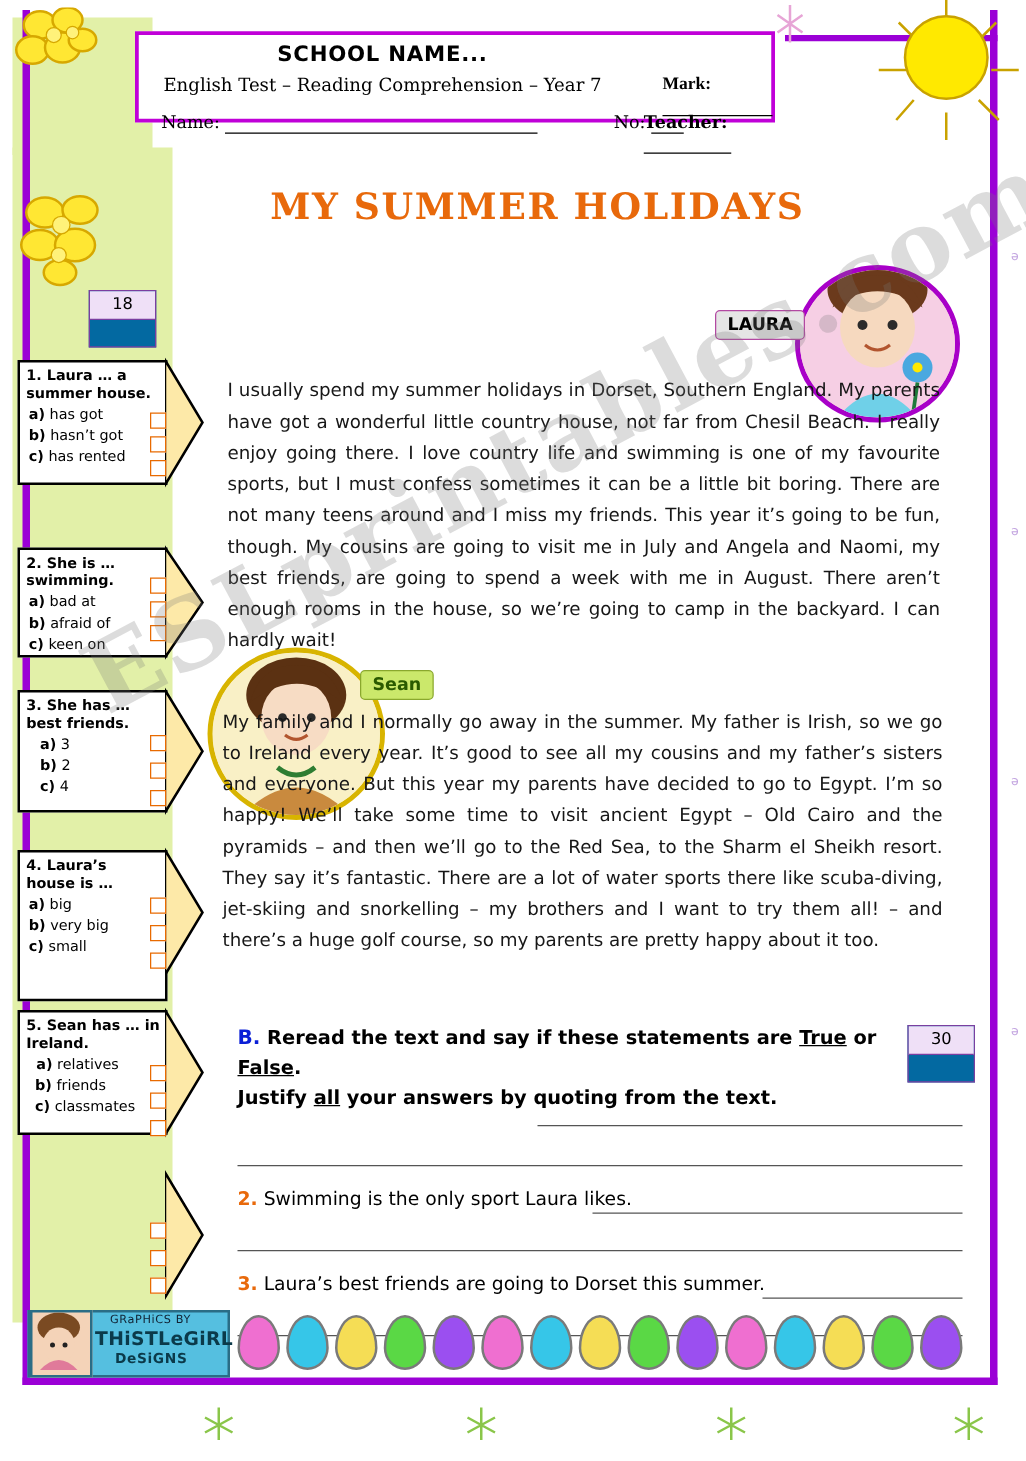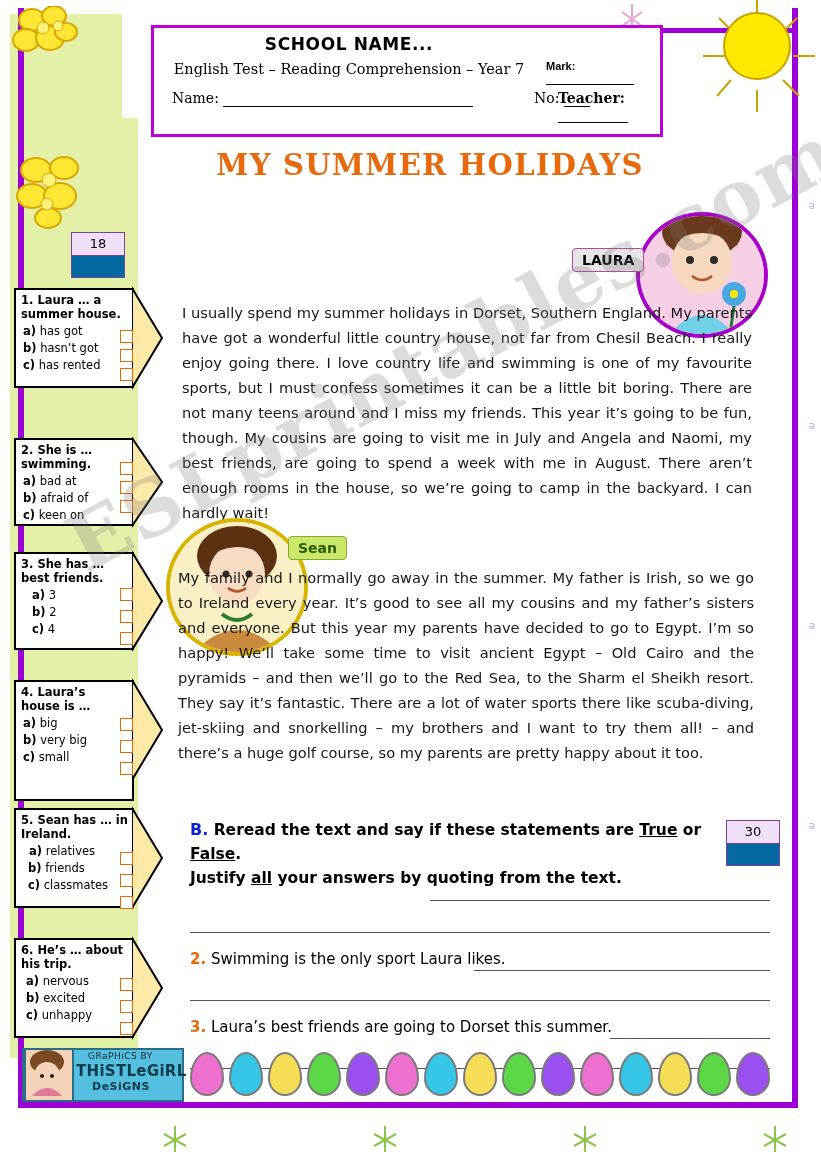--- a/index.html
+++ b/index.html
@@ -21,38 +21,38 @@
 
   
   .sun{position:absolute;right:4px;top:-6px;width:120px;height:120px;}
   .sun svg{position:absolute;left:0;top:0;}
 
   
   .flower{position:absolute;}
 
   
   .header-box{
-    position:absolute;left:108px;top:25px;width:512px;height:112px;
-    background:#ffffff;border:3px solid #c000d8;box-sizing:border-box;margin-left:43px;
+    position:absolute;left:108px;top:25px;width:512px;height:73px;
+    background:#ffffff;border:3px solid #c000d8;box-sizing:border-box;
   }
   .school-name{
     position:absolute;left:0;top:6px;width:390px;text-align:center;
     font-size:17px;font-weight:bold;letter-spacing:.6px;color:#000;
     font-family:"DejaVu Sans", sans-serif;
   }
   .test-line{
     position:absolute;left:0;top:33px;width:390px;text-align:center;
     font-size:14.5px;color:#000;font-family:"DejaVu Serif", serif;
   }
   .name-line{
     position:absolute;left:18px;top:62px;font-size:14px;color:#000;
     font-family:"DejaVu Serif", serif;white-space:nowrap;
   }
   .no-line{position:absolute;left:380px;top:62px;font-size:14px;font-family:"DejaVu Serif", serif;}
-  .mark-line{position:absolute;left:392px;top:32px;font-size:11px;font-weight:bold;font-family:Liberation Sans, sans-serif;}
+  .mark-line{position:absolute;left:419px;top:32px;font-size:14px;font-weight:bold;font-family:Liberation Serif, serif;}
   .teacher-line{position:absolute;left:404px;top:62px;font-size:14px;font-weight:bold;font-family:"DejaVu Serif", serif;}
   .ul{border-bottom:1px solid #000;display:inline-block;}
 
   
   .main-title{
     position:absolute;left:160px;top:148px;width:540px;text-align:center;
     color:#e8690b;font-size:29px;font-weight:bold;letter-spacing:1.3px;
     font-family:"DejaVu Serif", serif;
   }
 
@@ -316,28 +316,20 @@
     <div class="opt" style="padding-left:12px;"><b>b)</b> <span>friends</span></div>
     <div class="opt" style="padding-left:12px;"><b>c)</b> <span>classmates</span></div>
   </div>
   <svg style="position:absolute;left:132px;top:806px;" width="34" height="106">
     <path d="M0 2 L30 52 L0 102 Z" fill="#fde9a8" stroke="#000" stroke-width="2"></path>
   </svg>
   <div class="checkbox" style="left:120px;top:852px;"></div>
   <div class="checkbox" style="left:120px;top:874px;"></div>
   <div class="checkbox" style="left:120px;top:896px;"></div>
 
-  <div class="qflag" style="left:14px;top:938px;height:100px;">
-    <div class="qtext">
-      <span>6.</span> <span>He’s … about his trip.</span>
-    </div>
-    <div class="opt" style="padding-left:10px;"><b>a)</b> <span>nervous</span></div>
-    <div class="opt" style="padding-left:10px;"><b>b)</b> <span>excited</span></div>
-    <div class="opt" style="padding-left:10px;"><b>c)</b> <span>unhappy</span></div>
-  </div>
   <svg style="position:absolute;left:132px;top:936px;" width="34" height="106">
     <path d="M0 2 L30 52 L0 102 Z" fill="#fde9a8" stroke="#000" stroke-width="2"></path>
   </svg>
   <div class="checkbox" style="left:120px;top:978px;"></div>
   <div class="checkbox" style="left:120px;top:1000px;"></div>
   <div class="checkbox" style="left:120px;top:1022px;"></div>
 
   <div class="sec-b">
     <span class="sec-letter">B.</span>
     <span>Reread the text and say if these statements are </span><span style="text-decoration:underline;">True</span><span> or </span><span style="text-decoration:underline;">False</span><span>.</span><br>

